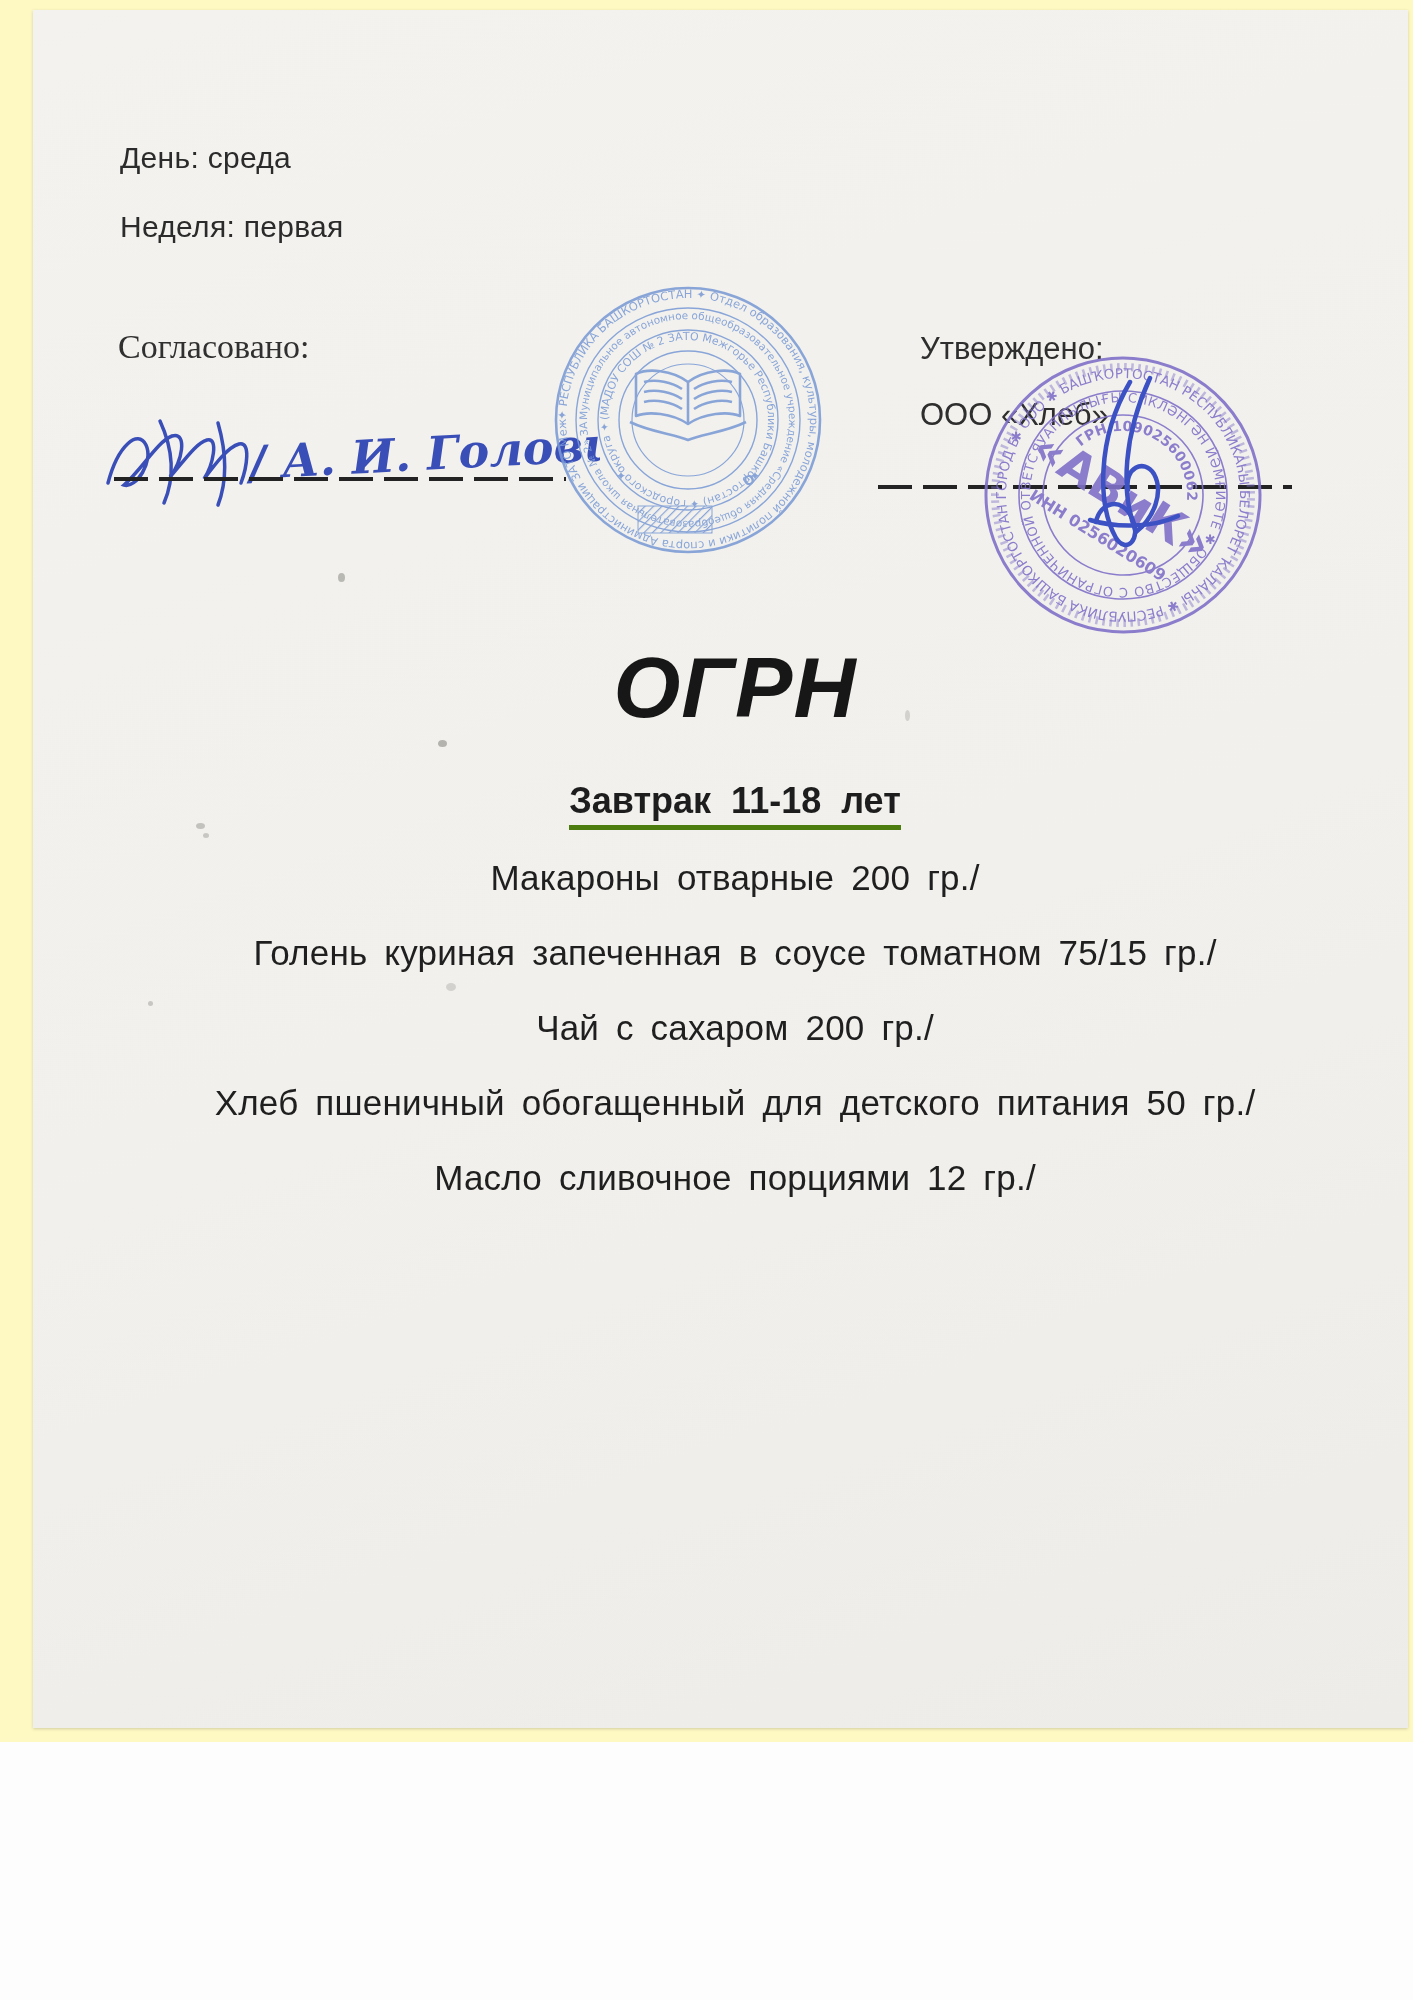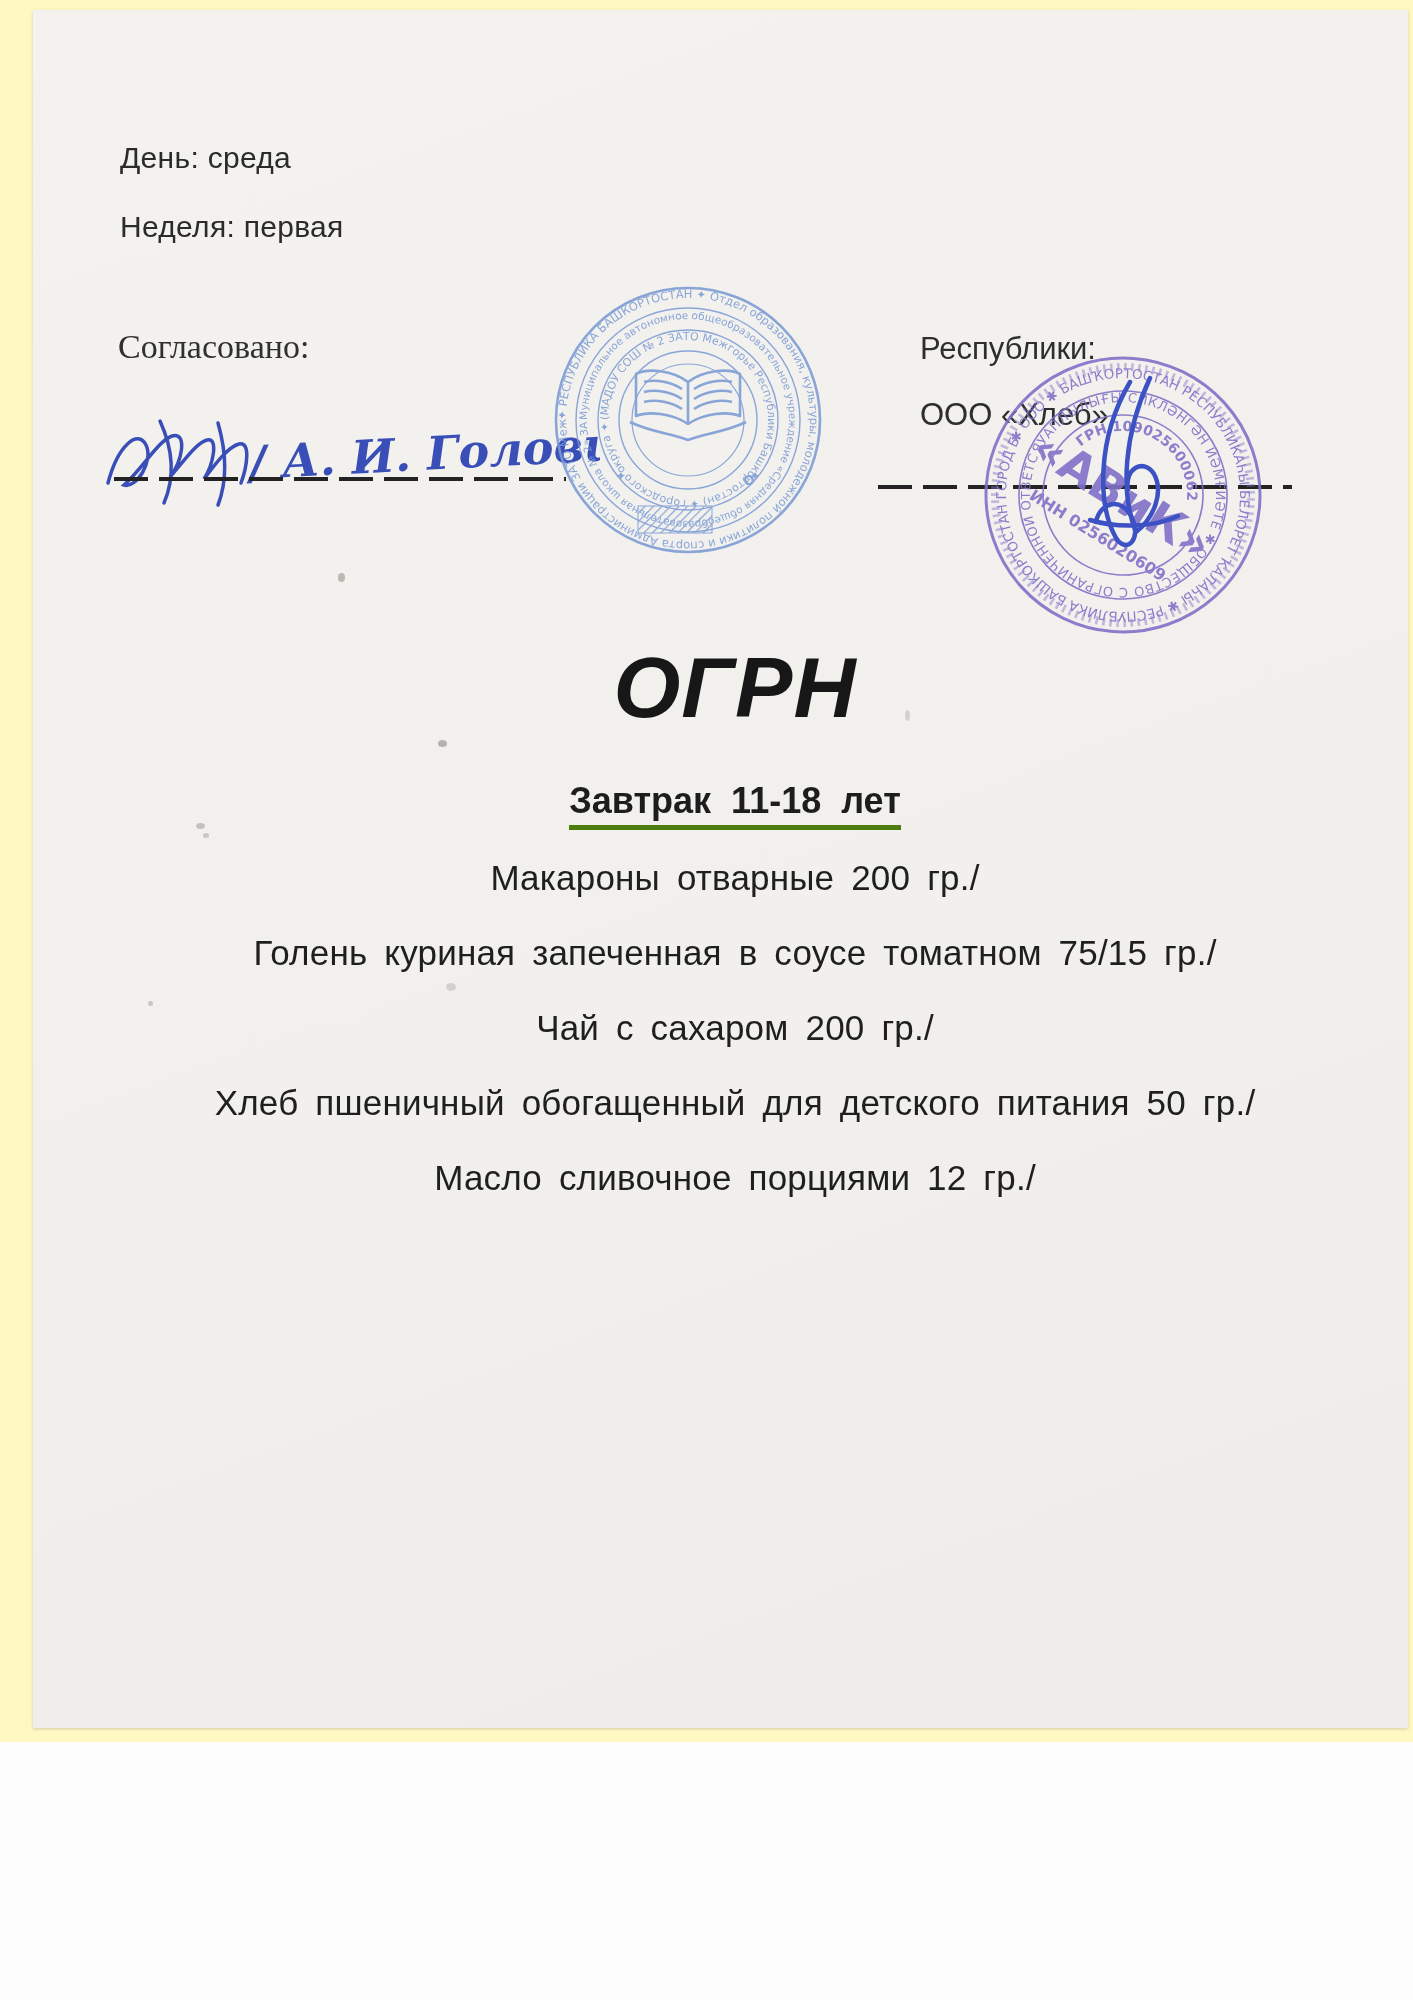--- a/index.html
+++ b/index.html
@@ -76,21 +76,21 @@
       <path d="M82 142 C 102 152 126 154 140 160 C 154 154 178 152 198 142"></path>
     </g>
     <text x="140" y="206" font-size="13" font-weight="bold" fill="#7b9bd6" text-anchor="middle">
       <textPath href="#pOgrnL" startOffset="50%" text-anchor="middle">ОГРН 1020203549750</textPath>
     </text>
     <text x="68" y="200" font-size="12" fill="#7b9bd6">✦</text>
     <text x="202" y="200" font-size="12" fill="#7b9bd6">✦</text>
     <rect x="90" y="226" width="74" height="27" fill="url(#hatchL)" stroke="#7b9bd6" stroke-width="1"></rect>
   </svg>
 
-  <div class="abs approved-title" style="left:920px;top:331px;">Республики:</div>
+  <div class="abs approved-title" style="left:920px;top:331px;">Утверждено:</div>
   <div class="abs org-line" style="left:920px;top:397px;">ООО «Хлеб»</div>
   <div class="abs dash-line" style="left:878px;top:485px;width:414px;"></div>
 
   <svg class="abs" style="left:980px;top:352px;opacity:.9;" width="286" height="286" viewBox="0 0 286 286">
     <defs>
       <path id="pOuterR" d="M 26 143 A 117 117 0 1 1 260 143 A 117 117 0 1 1 26 143"></path>
       <path id="pMidR" d="M 50 143 A 93 93 0 1 1 236 143 A 93 93 0 1 1 50 143"></path>
       <path id="pOgrnR" d="M 84 118 A 64 64 0 0 1 202 118"></path>
     </defs>
     <g transform="rotate(26 143 143)">

